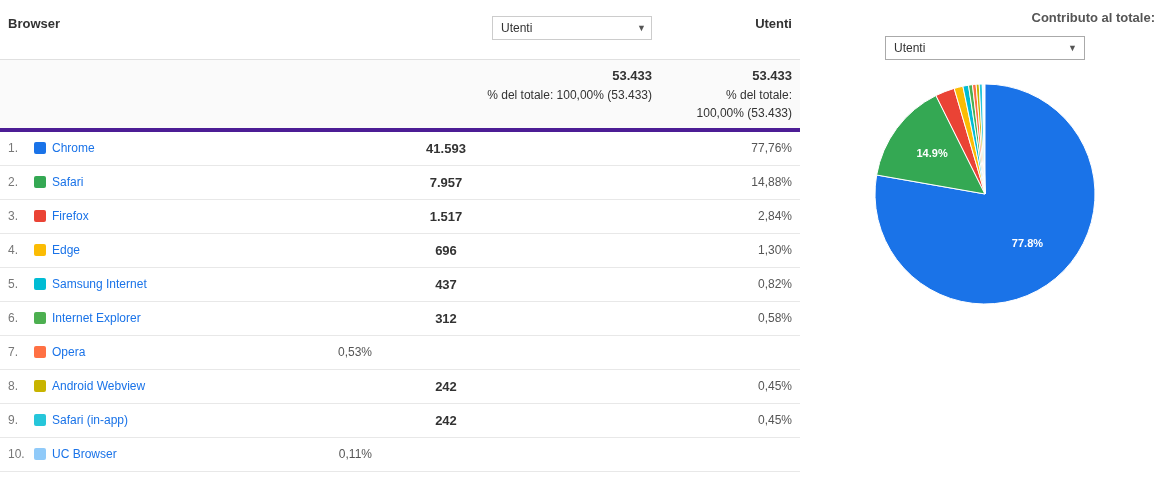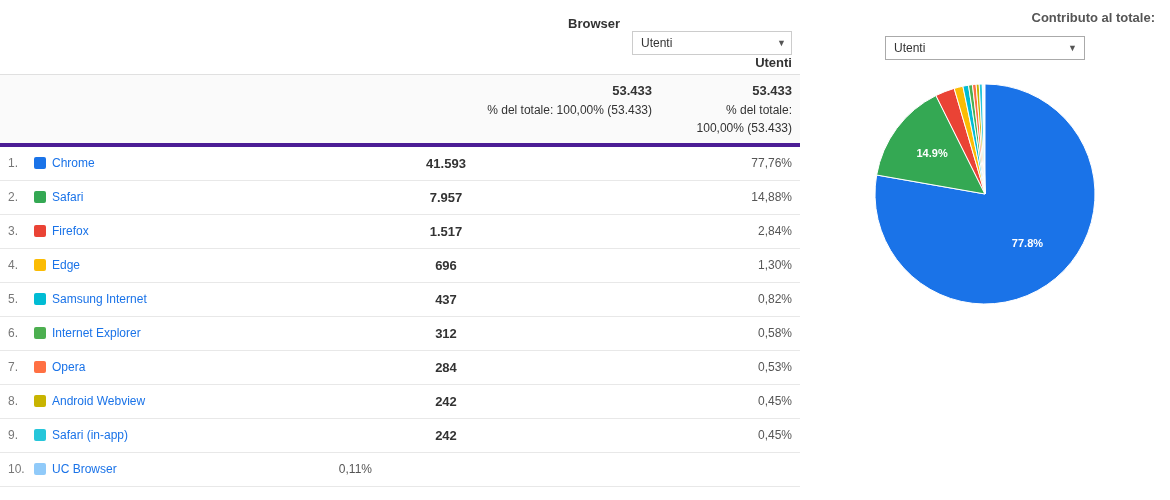--- a/index.html
+++ b/index.html
@@ -28,24 +28,23 @@
       flex: 0 0 370px;
       padding: 10px 15px;
       display: flex;
       flex-direction: column;
       align-items: center;
     }
 
     
     .header-row {
       display: flex;
-      align-items: flex-end;
-      padding: 6px 0 4px 0;
+      align-items: flex-start;
+      padding: 6px 0 19px 0;
       border-bottom: 1px solid #e0e0e0;
-      flex-direction: column;
     }
 
     .header-browser-col {
       width: 240px;
       font-weight: bold;
       font-size: 13px;
       padding-left: 8px;
     }
 
     .header-metric-col {
@@ -310,21 +309,20 @@
       </div>
       <div class="row-metric">312</div>
       <div class="row-utenti">0,58%</div>
     </div>
         <div class="data-row">
       <div class="row-browser">
         <span class="row-num">7.</span>
         <span class="color-dot" style="background:#ff7043"></span>
         <span class="row-browser-name">Opera</span>
       </div>
-      <div class="row-metric">284</div>
       <div class="row-utenti">0,53%</div>
     </div>
         <div class="data-row">
       <div class="row-browser">
         <span class="row-num">8.</span>
         <span class="color-dot" style="background:#c8b400"></span>
         <span class="row-browser-name">Android Webview</span>
       </div>
       <div class="row-metric">242</div>
       <div class="row-utenti">0,45%</div>

